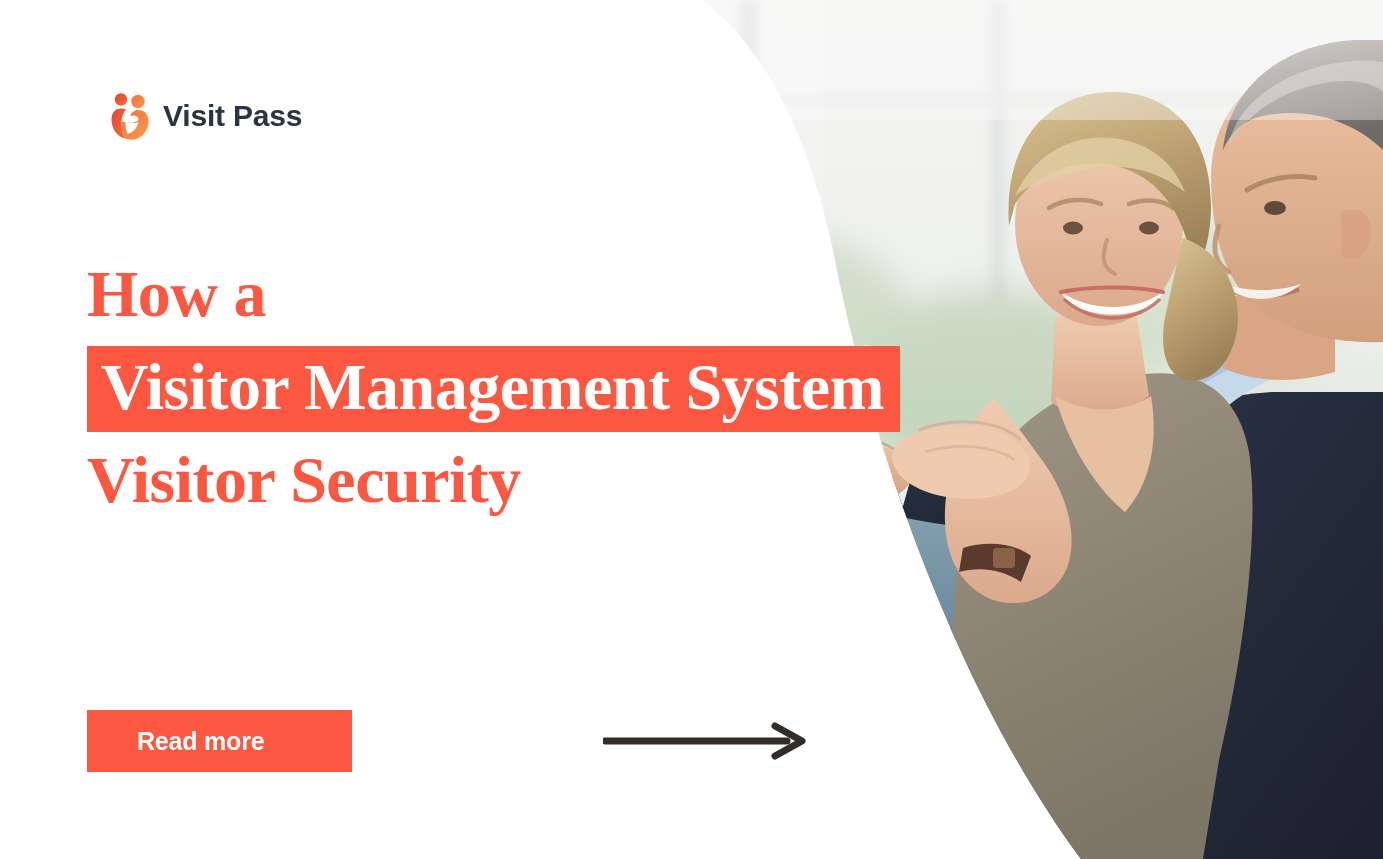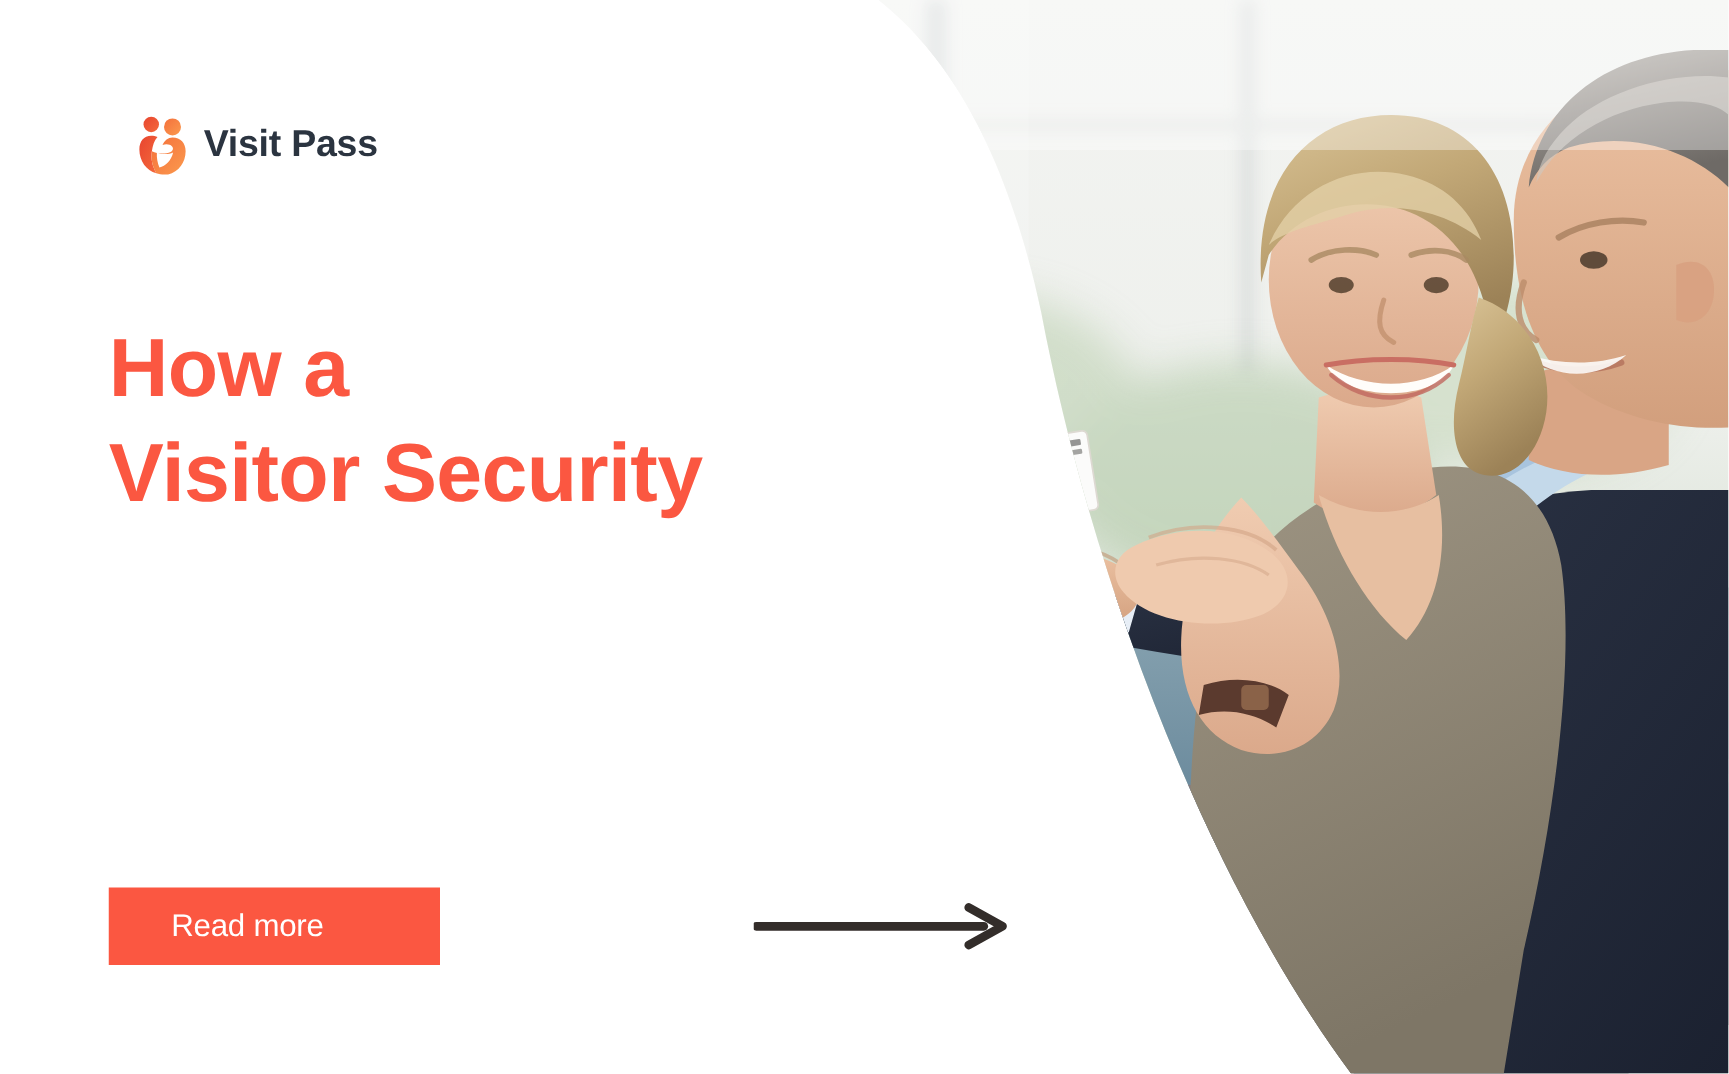--- a/index.html
+++ b/index.html
@@ -43,21 +43,21 @@
     white-space:nowrap;
   }
 
   
   #headline {
     position:absolute;
     left:87px; top:252px;
     width:820px;
   }
   .hl-line {
-    font-family:Liberation Sans, sans-serif;
+    font-family:Liberation Serif, serif;
     font-weight:bold;
     font-size:66px;
     line-height:84px;
     letter-spacing:-0.5px;
     color:#fb5741;
     white-space:nowrap;
   }
   .hl-line.highlight {
     display:inline-block;
     background:#fb5741;
@@ -74,21 +74,21 @@
     left:87px; top:710px;
     display:flex; align-items:center;
   }
   #read-more-button {
     width:265px; height:62px;
     background:#fb5741;
     border:none;
     color:#ffffff;
     font-family:"Liberation Sans", sans-serif;
     font-size:25px;
-    font-weight:normal;
+    font-weight:bold;
     letter-spacing:-0.2px;
     display:flex; align-items:center;
     padding-left:50px;
     cursor:pointer;
   }
   #arrow-link {
     margin-left:251px;
     display:flex; align-items:center;
     cursor:pointer;
   }
@@ -370,20 +370,21 @@
 
         <path d="M 15.5 30 C 20 31.6 25 31.6 28.5 30 C 27 36.5 22.5 41 17.5 42
                  C 16 38.5 15.2 34.2 15.5 30 Z" fill="#ffffff"></path>
       </svg>
     </span>
     <span id="logo-text">Visit Pass</span>
   </div>
 
   <h1 id="headline">
     <span class="hl-wrap"><span class="hl-line">How a</span></span>
+    <span class="hl-wrap"><span class="hl-line highlight">Visitor Management System</span></span>
     <span class="hl-wrap"><span class="hl-line">Visitor Security</span></span>
   </h1>
 
   <div id="cta-row">
     <button id="read-more-button">Read more</button>
     <a id="arrow-link" href="#">
       <svg id="arrow-icon" width="206" height="40" viewBox="0 0 206 40">
         <line x1="2" y1="20" x2="184" y2="20" stroke="#332d2a" stroke-width="7" stroke-linecap="round"></line>
         <polyline points="172,5 199,20 172,35" fill="none" stroke="#332d2a" stroke-width="7" stroke-linecap="round" stroke-linejoin="round"></polyline>
       </svg>

